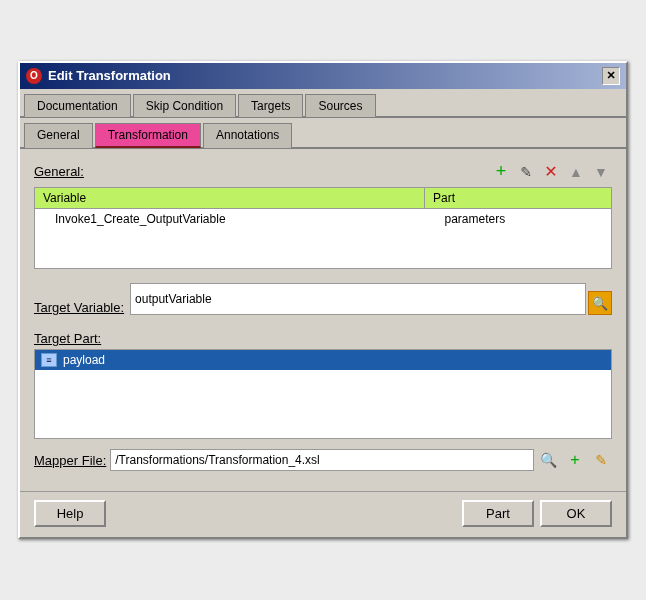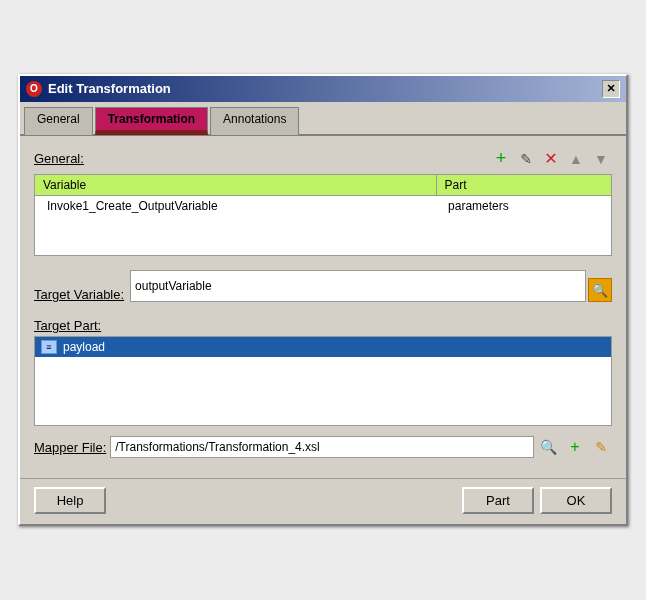--- a/index.html
+++ b/index.html
@@ -75,23 +75,23 @@
       background: #d4d0c8;
       border: 1px solid #808080;
       border-bottom: none;
       cursor: pointer;
       font-size: 12px;
       color: #000;
       position: relative;
       top: 1px;
     }
     .tab.active {
-      background: #be185d;
-      border-bottom: 5px solid #7f1d1d;
-      font-weight: bold;
+      background: #ec4899;
+      border-bottom: 2px solid #7f1d1d;
+      font-weight: normal;
       z-index: 1;
     }
     .tab:not(.active) {
       background: #c0bdb5;
     }
     .content {
       padding: 12px 14px 10px;
       background: #d4d0c8;
     }
     .source-header {
@@ -133,21 +133,21 @@
       background: #bef264;
     }
     .source-table th {
       text-align: left;
       padding: 3px 8px;
       font-weight: normal;
       border: 1px solid #999;
       font-size: 12px;
     }
     .source-table td {
-      padding: 3px 12px;
+      padding: 3px 20px;
       font-size: 12px;
       border: none;
     }
     .source-table tbody tr.data-row td {
       vertical-align: top;
     }
     .table-spacer { height: 40px; }
     .field-row {
       display: flex;
       align-items: flex-end;
@@ -290,20 +290,26 @@
 
 <div class="dialog">
   <div class="title-bar">
     <div class="title-bar-left">
       <div class="title-icon">O</div>
       <span>Edit Transformation</span>
     </div>
     <div class="close-btn">✕</div>
   </div>
 
+  <div class="tabs-row1">
+    <div class="tab">Documentation</div>
+    <div class="tab">Skip Condition</div>
+    <div class="tab">Targets</div>
+    <div class="tab">Sources</div>
+  </div>
 
   <div class="tabs-row2">
     <div class="tab">General</div>
     <div class="tab active">Transformation</div>
     <div class="tab">Annotations</div>
   </div>
 
   <div class="content">
 
     <div class="source-header">

